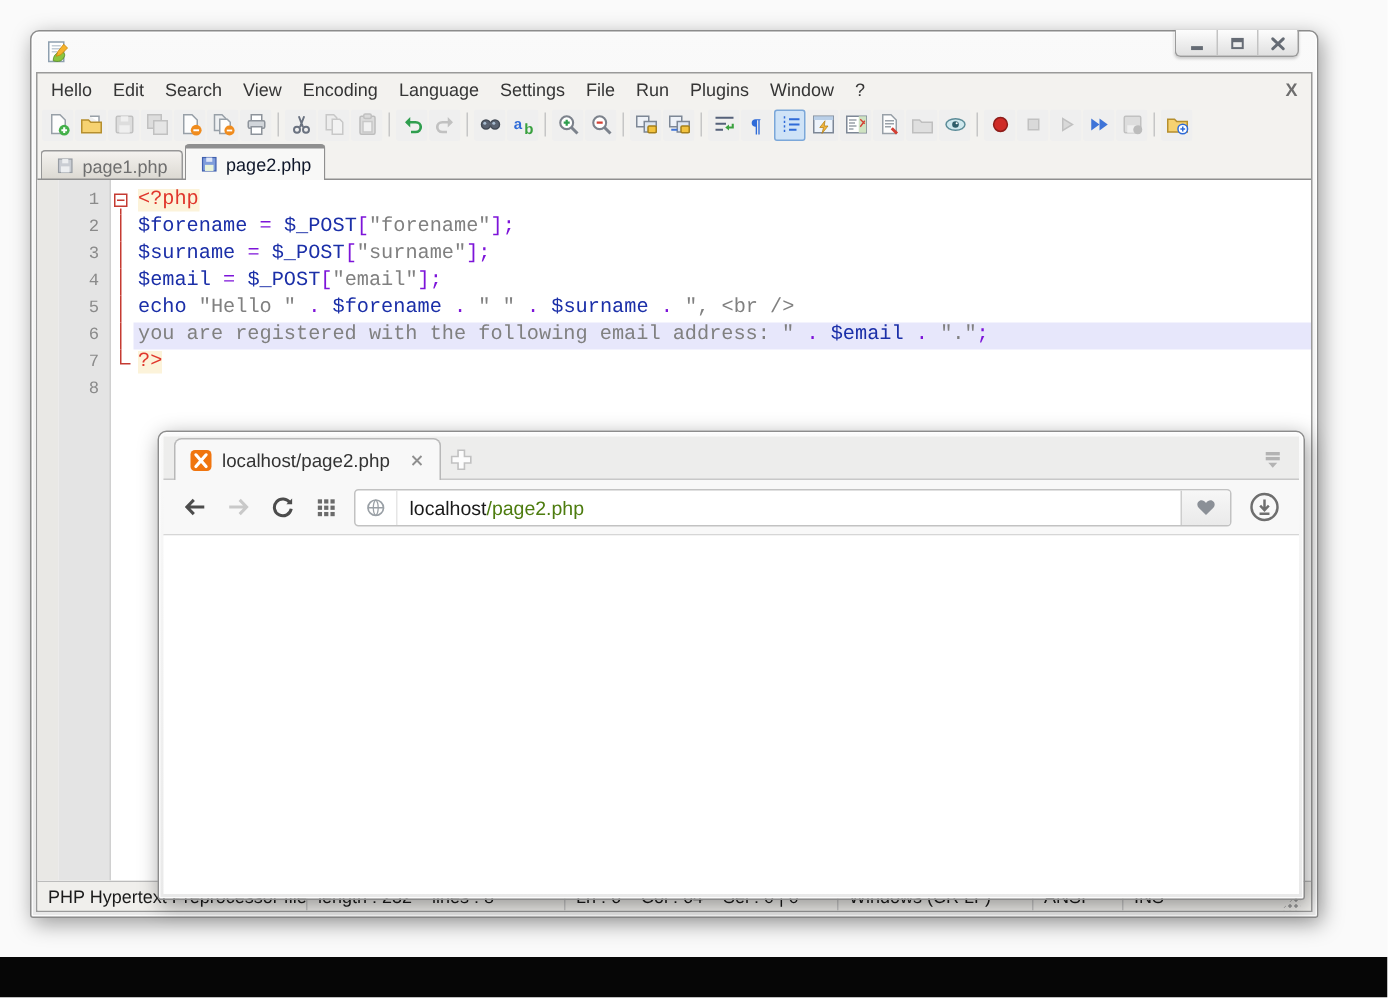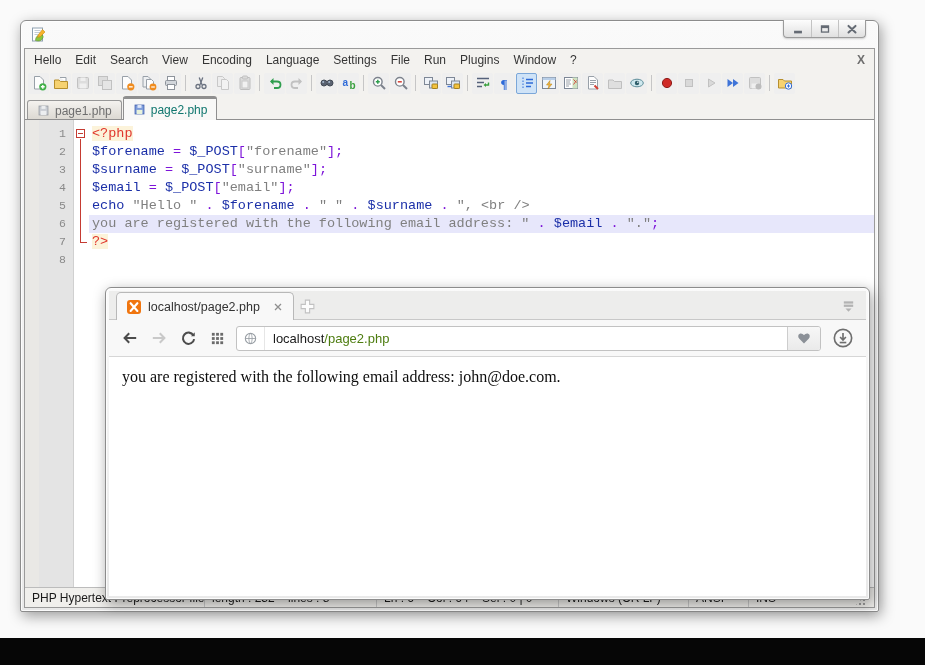--- a/index.html
+++ b/index.html
@@ -27,21 +27,21 @@
   .toolbar{height:26px;display:flex;align-items:center;gap:1px;padding:0 3px}
   .tbtn{width:21px;height:21px;display:flex;align-items:center;justify-content:center;border:1px solid transparent;border-radius:2px}
   .tbtn.pressed{background:#cfe3f7;border-color:#7ba7d9}
   .tbtn.disabled svg{filter:grayscale(1) opacity(.5)}
   .tsep{width:1px;height:16px;background:#c6c6c6;margin:0 3px}
   .tabbar{height:24px;display:flex;align-items:flex-end;padding-left:2px;position:relative}
   .tabbar::after{content:"";position:absolute;left:0;right:0;bottom:0;height:1px;background:#8f8f8f}
   .tab{display:flex;align-items:center;gap:5px;font-size:12px;height:20px;padding:0 9px;
        border:1px solid #979797;border-bottom:none;border-radius:3px 3px 0 0;
        background:linear-gradient(#f4f2ef,#dbd8d1);color:#6e6e6e;margin-right:1px}
-  .tab.active{height:24px;background:#f8f8f7;color:#0f766e;border-top:3px solid #a3a3a3;border-color:#8f8f8f;position:relative;z-index:2}
+  .tab.active{height:24px;background:#f8f8f7;color:#0f172a;border-top:3px solid #a3a3a3;border-color:#8f8f8f;position:relative;z-index:2}
   .editor{flex:1;background:#fff;position:relative;overflow:hidden;padding-top:5px;
           font-family:"Liberation Mono",monospace;font-size:13.5px}
   .editor::before{content:"";position:absolute;left:0;top:0;bottom:0;width:14px;background:#e9e8e5}
   .editor::after{content:"";position:absolute;left:14px;top:0;bottom:0;width:34px;background:#e4e4e4;border-right:1px solid #d0d0d0}
   .row{display:flex;height:18px;line-height:18px;position:relative;z-index:1}
   .bm{width:14px}
   .ln{width:34px;color:#8a8a8a;text-align:right;padding-right:7px;font-size:11.5px}
   .fold{width:16px;position:relative}
   .txt{flex:1;white-space:pre;padding-left:3px}
   .row.cur .txt{background:#e7e7fb}
@@ -599,17 +599,16 @@
     </div>
     <span class="dl">
       <svg width="22" height="22" viewBox="0 0 16 16">
           <circle cx="8" cy="8" r="6.3" fill="none" stroke="#6e6e6e" stroke-width="1.2"></circle>
           <path d="M8 4.4v4.8M5.9 7.3 8 9.5l2.1-2.2" stroke="#6e6e6e" stroke-width="1.2" fill="none"></path>
           <path d="M5.6 11.3h4.8" stroke="#6e6e6e" stroke-width="1.2"></path>
         </svg>
     </span>
   </div>
   <div class="o-content" id="o-content">
-      <div>you are registered with the following email address: john@doe.com.</div>
     </div>
 </div>
 
 <div id="strip"></div>
 
 </body></html>

